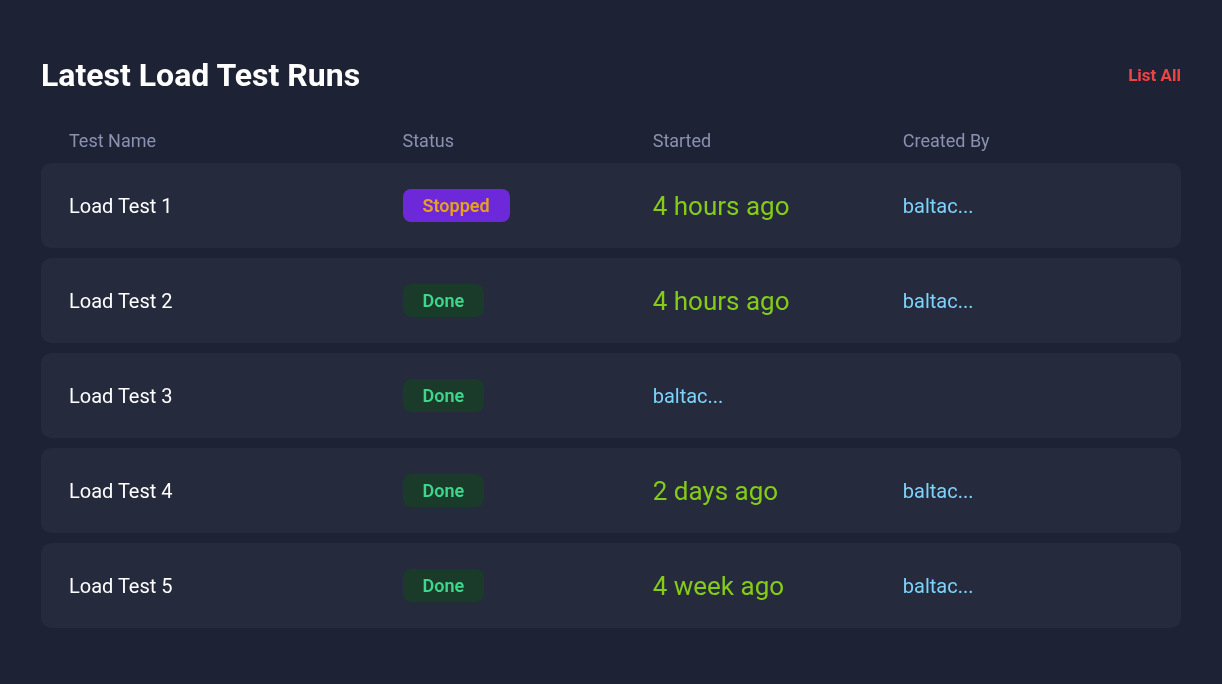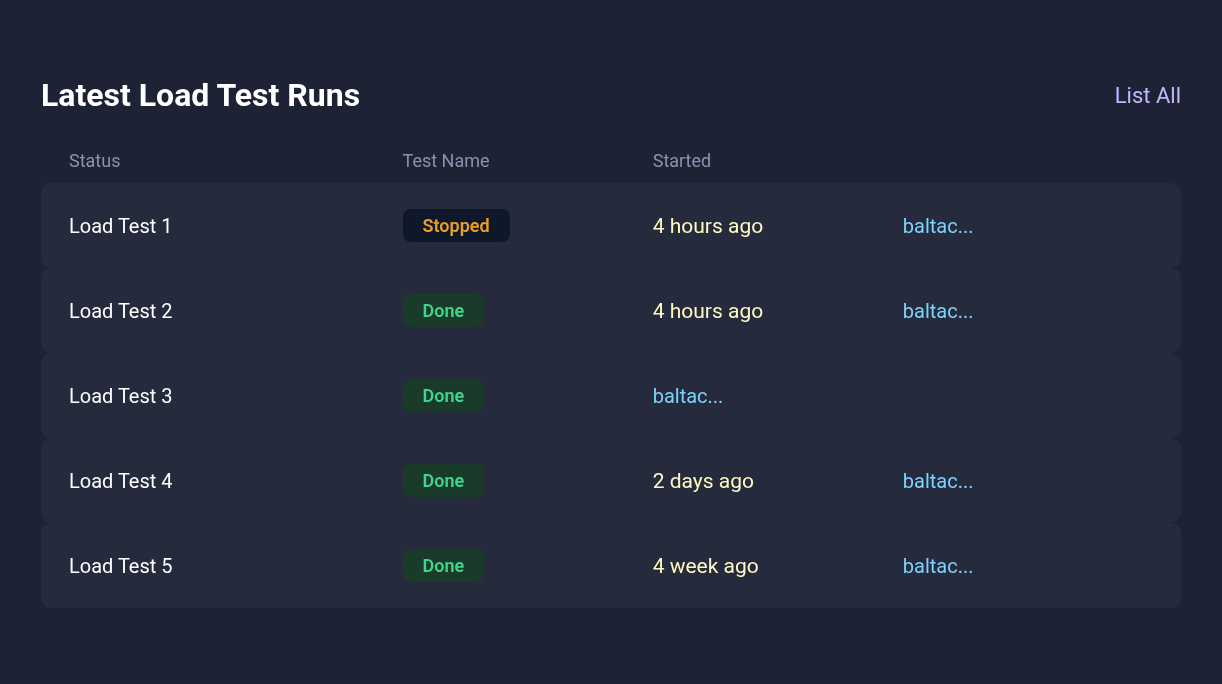--- a/index.html
+++ b/index.html
@@ -30,43 +30,44 @@
       margin-bottom: 36px;
     }
 
     .title {
       color: #ffffff;
       font-size: 32px;
       font-weight: 700;
     }
 
     .list-all-link {
-      color: #c4b5fd;
-      font-size: 22px;
-      font-weight: 400;
+      color: #ef4444;
+      font-size: 17px;
+      font-weight: 700;
       cursor: pointer;
       text-decoration: none;
     }
 
     .table-header {
       display: grid;
       grid-template-columns: 2fr 1.5fr 1.5fr 1.5fr;
       padding: 0 28px;
       margin-bottom: 12px;
     }
 
     .col-header {
       color: #8b92b0;
       font-size: 18px;
       font-weight: 400;
     }
 
     .table-body {
       display: flex;
       flex-direction: column;
+      gap: 10px;
     }
 
     .table-row {
       display: grid;
       grid-template-columns: 2fr 1.5fr 1.5fr 1.5fr;
       align-items: center;
       background-color: #252a3d;
       border-radius: 10px;
       padding: 26px 28px;
       cursor: pointer;
@@ -86,54 +87,55 @@
 
     .badge {
       display: inline-block;
       padding: 6px 20px;
       border-radius: 8px;
       font-size: 18px;
       font-weight: 600;
     }
 
     .badge-stopped {
-      background-color: #0f172a;
+      background-color: #6d28d9;
       color: #e8a020;
     }
 
     .badge-done {
       background-color: #1a3a2a;
       color: #3dd68c;
     }
 
     .cell-started {
-      color: #fef9c3;
-      font-size: 21px;
+      color: #84cc16;
+      font-size: 26px;
       font-weight: 400;
     }
 
     .cell-created-by {
       color: #7dd3fc;
       font-size: 20px;
       font-weight: 400;
     }
   </style>
 </head>
 <body>
 
 <div class="container">
   <div class="header">
     <h1 class="title">Latest Load Test Runs</h1>
     <a class="list-all-link">List All</a>
   </div>
 
   <div class="table-header">
+    <span class="col-header">Test Name</span>
     <span class="col-header">Status</span>
-    <span class="col-header">Test Name</span>
     <span class="col-header">Started</span>
+    <span class="col-header">Created By</span>
   </div>
 
   <div class="table-body" id="table-body">
   <div class="table-row">
       <span class="cell-test-name">Load Test 1</span>
       <div class="cell-status">
         <span class="badge badge-stopped">Stopped</span>
       </div>
       <span class="cell-started">4 hours ago</span>
       <span class="cell-created-by">baltac...</span>

